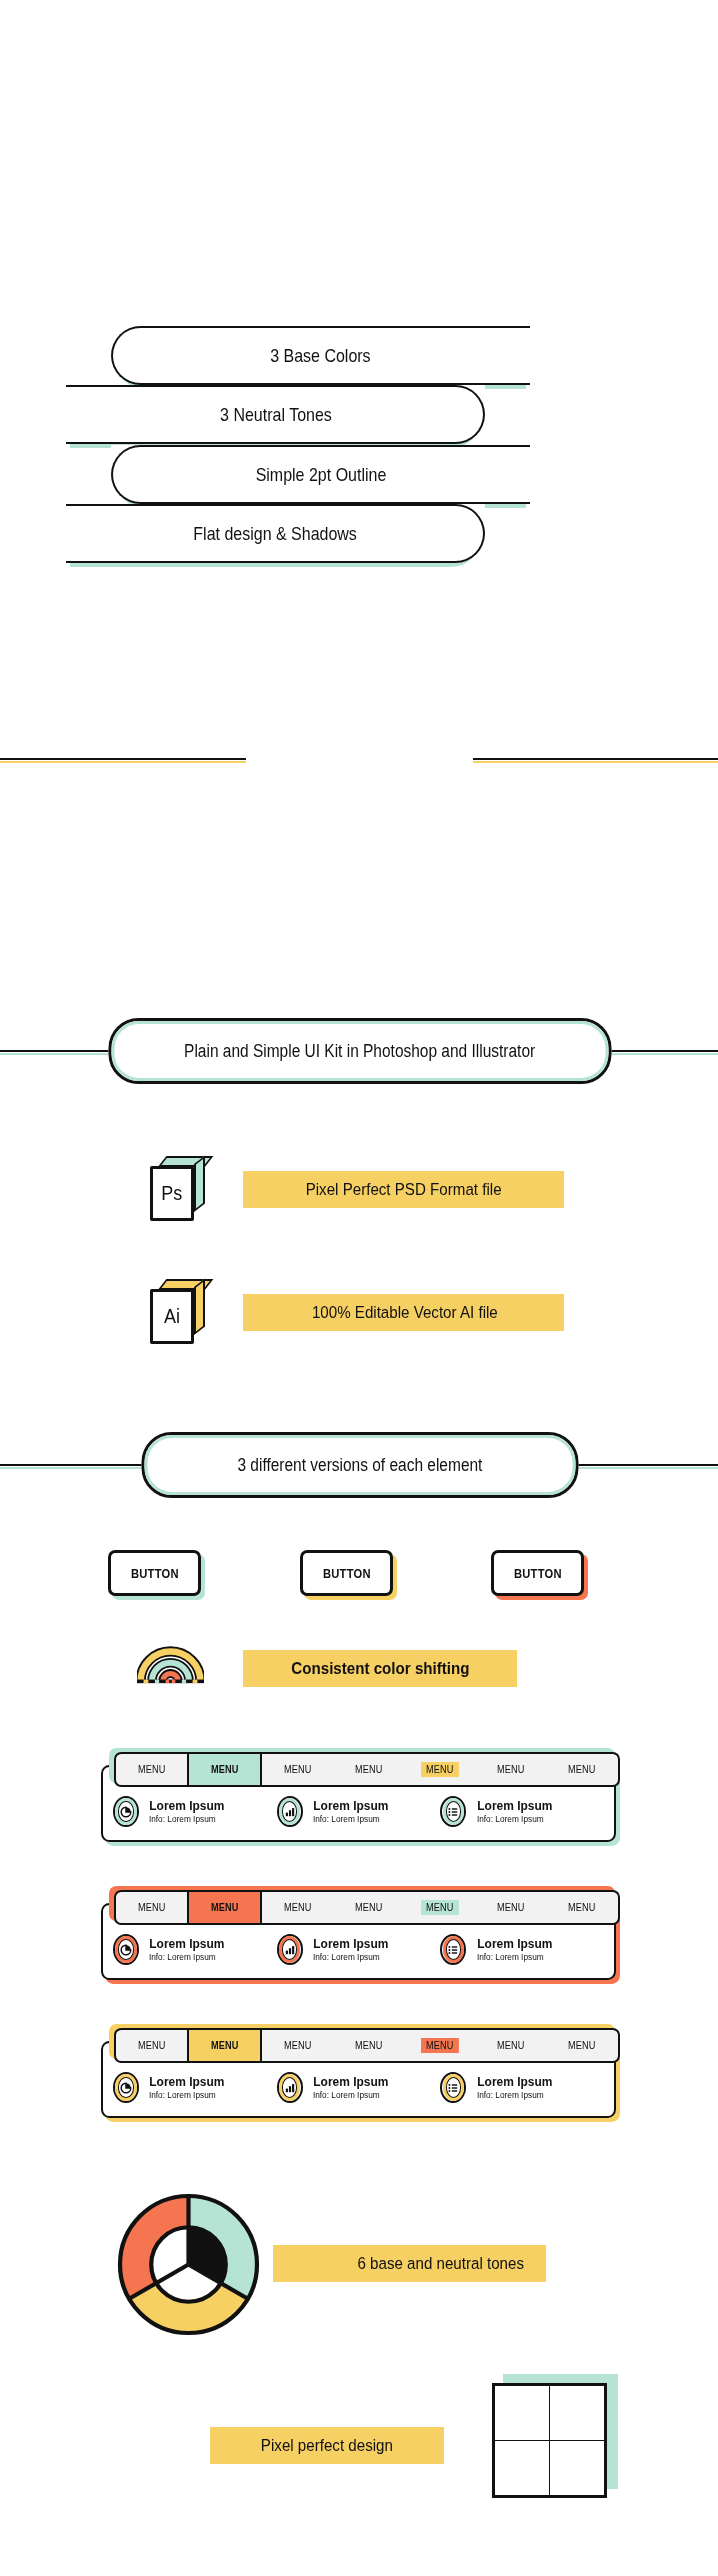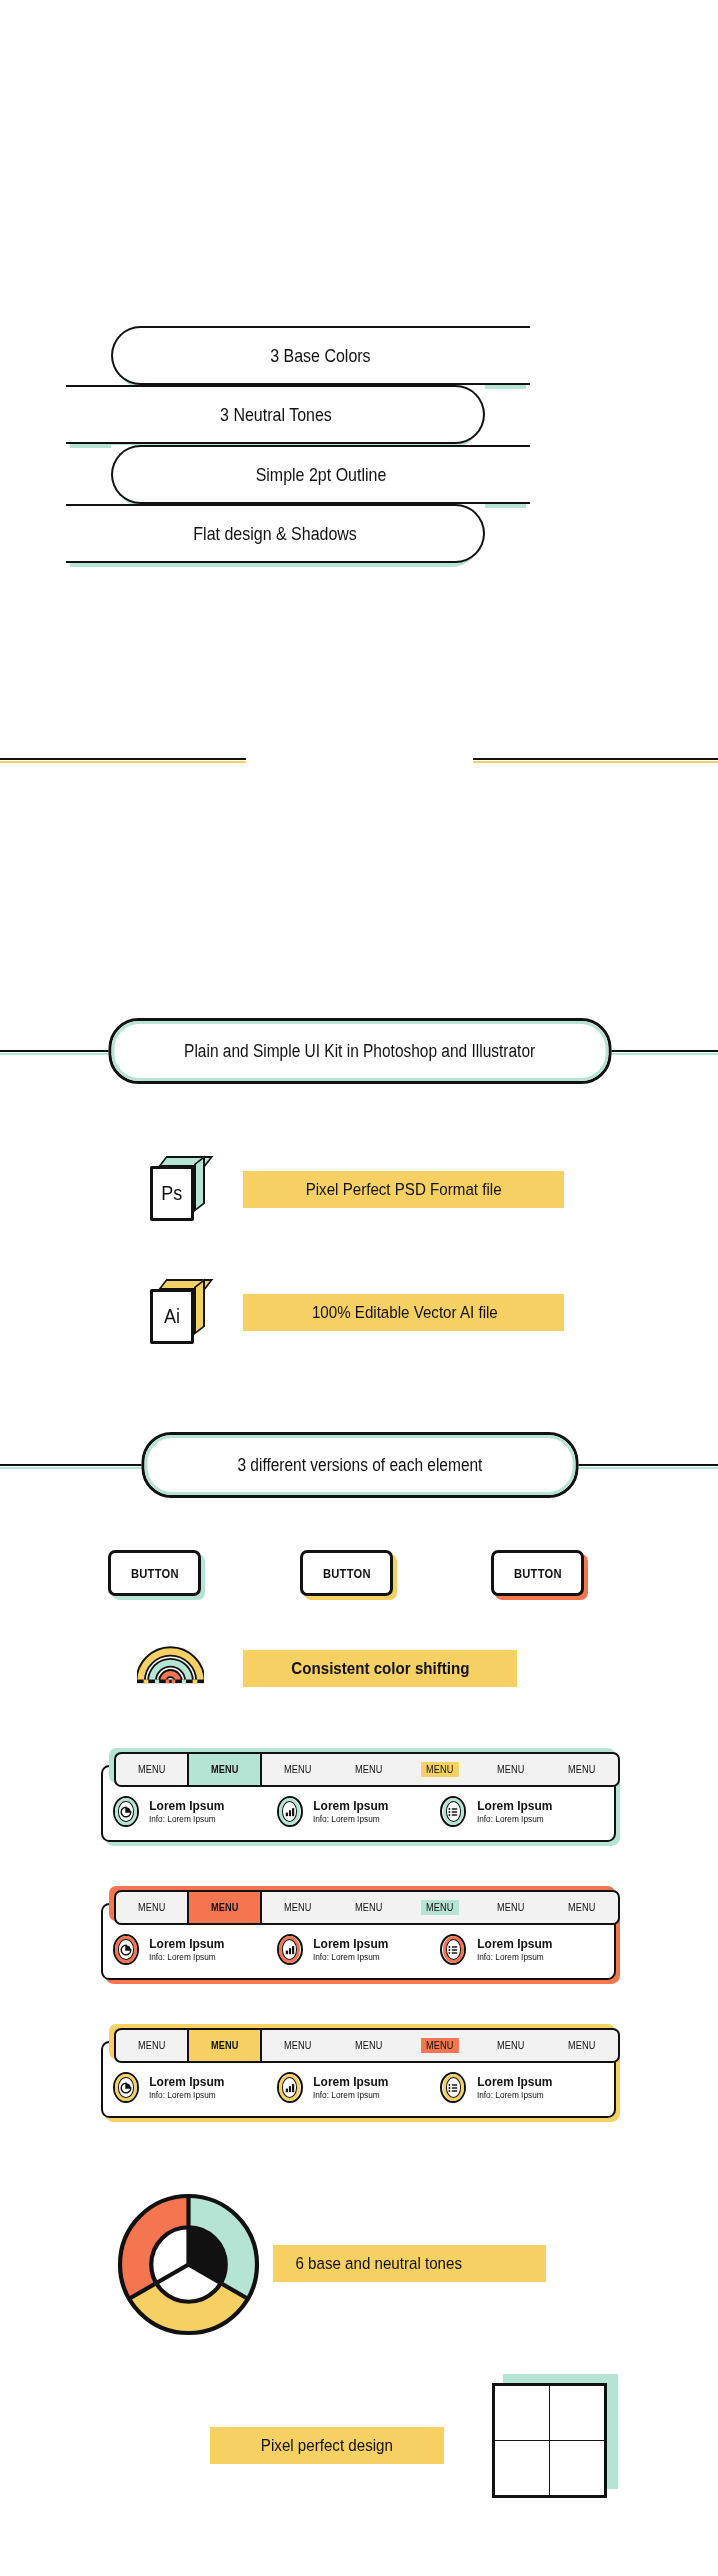--- a/index.html
+++ b/index.html
@@ -536,21 +536,21 @@
       <path d="M124 124 L222.7 181 A114 114 0 0 0 124 10 Z" fill="#B5E3D4"></path>
       <circle cx="124" cy="124" r="114" fill="none" stroke="#111111" stroke-width="7"></circle>
       <circle cx="124" cy="124" r="62" fill="#FFFFFF"></circle>
       <path d="M124 124 L124 62 A62 62 0 0 1 177.7 155 Z" fill="#111111"></path>
       <line x1="124" y1="124" x2="124" y2="10" stroke="#111111" stroke-width="7"></line>
       <line x1="124" y1="124" x2="25.3" y2="181" stroke="#111111" stroke-width="7"></line>
       <line x1="124" y1="124" x2="222.7" y2="181" stroke="#111111" stroke-width="7"></line>
       <circle cx="124" cy="124" r="62" fill="none" stroke="#111111" stroke-width="7"></circle>
     </svg>
   </div>
-  <div class="hl-bar" style="left:273px; top:2245px; width:273px; height:37px; justify-content:flex-start;">
+  <div class="hl-bar" style="left:273px; top:2245px; width:273px; height:37px; justify-content:flex-end;">
     <span>6 base and neutral tones</span>
   </div>
 
   <div class="hl-bar" style="left:210px; top:2427px; width:234px; height:37px; justify-content:center;">
     <span>Pixel perfect design</span>
   </div>
   <div class="grid-sh" style="left:503px; top:2374px; width:115px; height:115px;"></div>
   <div class="grid-box" style="left:492px; top:2383px; width:115px; height:115px;">
     <i></i>
     <i></i>

